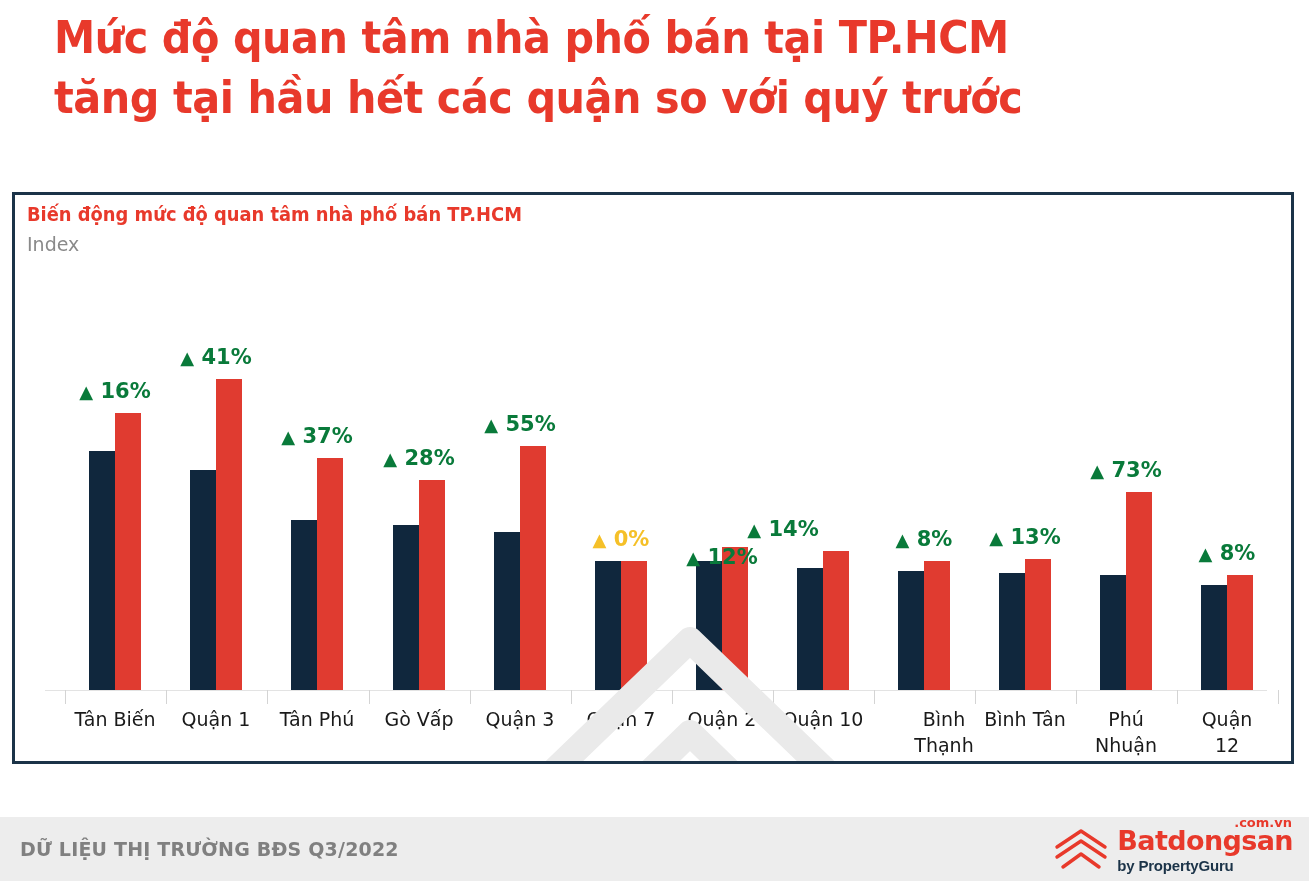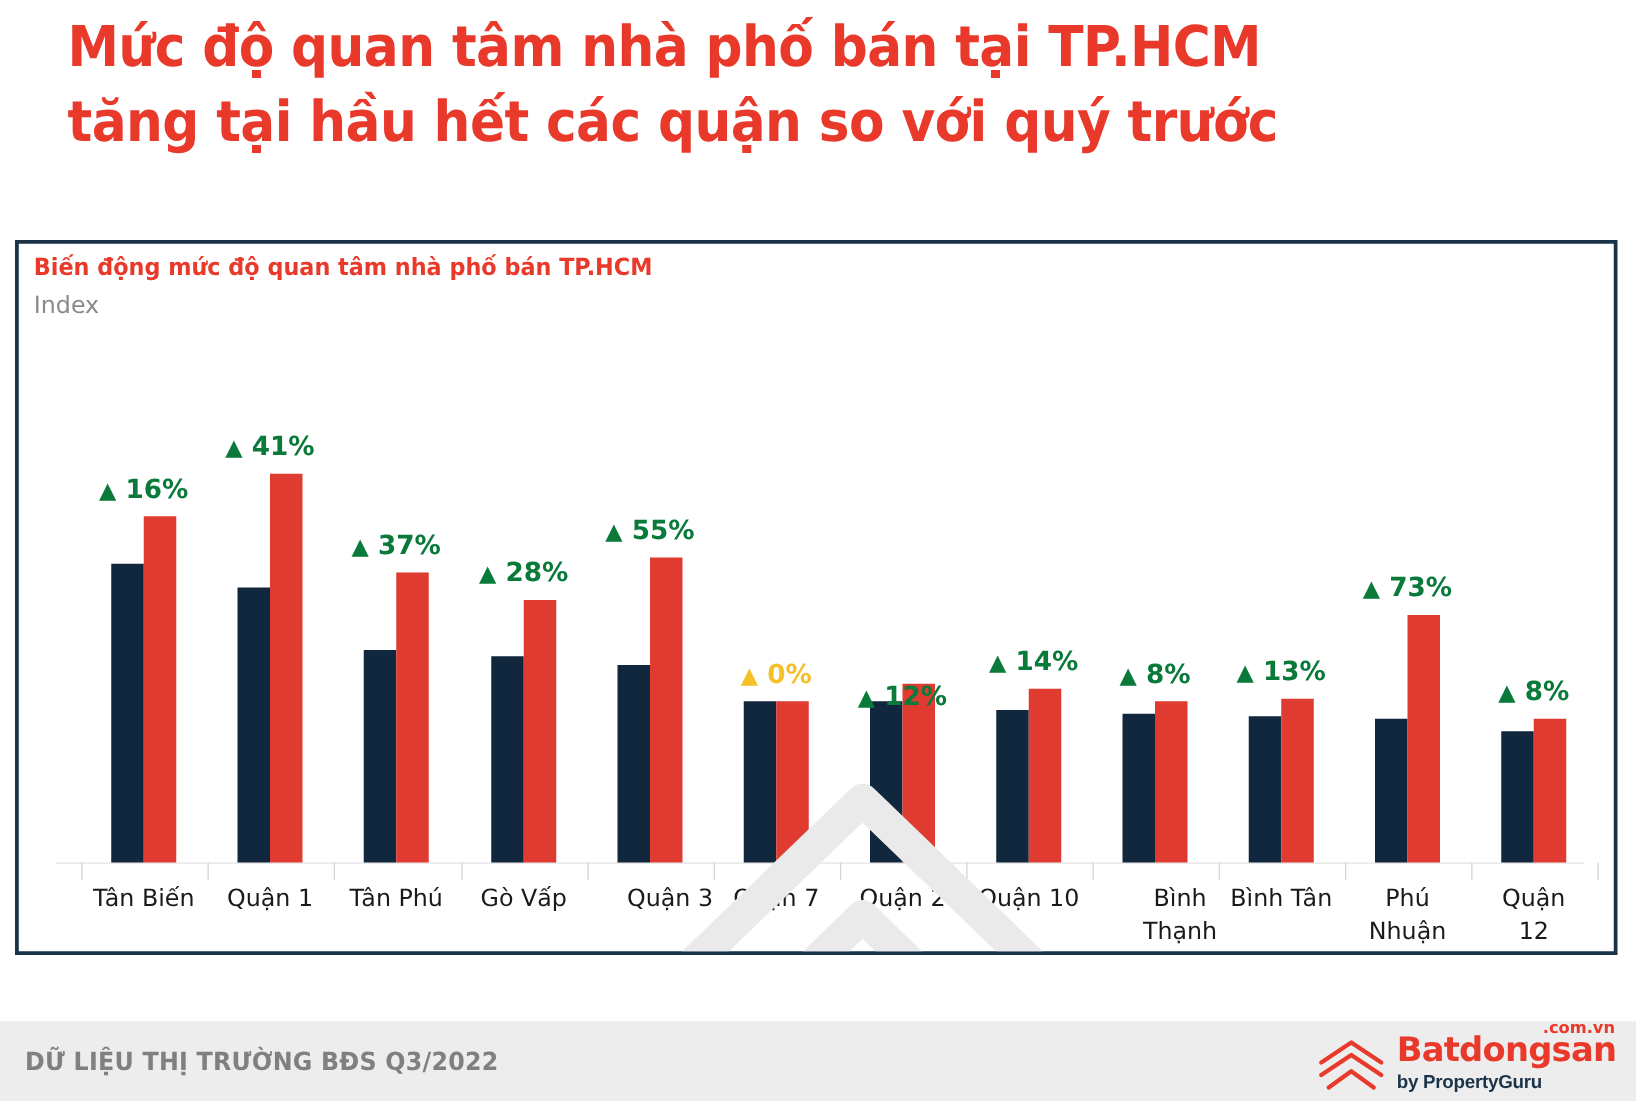--- a/index.html
+++ b/index.html
@@ -148,21 +148,21 @@
     font-weight: 700;
     font-size: 20px;
     color: #808080;
     letter-spacing: 0.2px;
     transform: scaleX(0.95);
     transform-origin: left center;
   }
   #logo {
     position: absolute;
     right: 16px; top: 10px;
-    display: flex; align-items: flex-end; gap: 8px;
+    display: flex; align-items: flex-start; gap: 8px;
   }
   #logo-text { position: relative; }
   #logo-brand {
     font-family: "DejaVu Sans", sans-serif;
     font-weight: 700;
     font-size: 27px;
     color: #E8392B;
     letter-spacing: -0.6px;
     line-height: 1;
   }
@@ -223,35 +223,35 @@
       <div class="xlabel" style="left: 302px; top: 512px;">Tân Phú</div>
       <div class="bar q2" style="left: 378px; width: 26px; height: 164.91px; bottom: 77px;"></div>
       <div class="bar q3" style="left: 404px; width: 26px; height: 210.32px; bottom: 77px;"></div>
       <div class="grp-sep" style="left: 354px;"></div>
       <div class="delta" style="left: 404px; top: 250.68px;"><span class="tri">▲</span><span> 28%</span></div>
       <div class="xlabel" style="left: 404px; top: 512px;">Gò Vấp</div>
       <div class="bar q2" style="left: 479px; width: 26px; height: 157.74px; bottom: 77px;"></div>
       <div class="bar q3" style="left: 505px; width: 26px; height: 243.78px; bottom: 77px;"></div>
       <div class="grp-sep" style="left: 455px;"></div>
       <div class="delta" style="left: 505px; top: 217.22px;"><span class="tri">▲</span><span> 55%</span></div>
-      <div class="xlabel" style="left: 505px; top: 512px; margin-left: 16px;">Quận 3</div>
+      <div class="xlabel" style="left: 505px; top: 512px;">Quận 3</div>
       <div class="bar q2" style="left: 580px; width: 26px; height: 129.06px; bottom: 77px;"></div>
       <div class="bar q3" style="left: 606px; width: 26px; height: 129.06px; bottom: 77px;"></div>
       <div class="grp-sep" style="left: 556px;"></div>
       <div class="delta flat" style="left: 606px; top: 331.94px;"><span class="tri">▲</span><span> 0%</span></div>
       <div class="xlabel" style="left: 606px; top: 512px;">Quận 7</div>
       <div class="bar q2" style="left: 681px; width: 26px; height: 129.06px; bottom: 77px;"></div>
       <div class="bar q3" style="left: 707px; width: 26px; height: 143.4px; bottom: 77px;"></div>
       <div class="grp-sep" style="left: 657px;"></div>
       <div class="delta" style="left: 707px; top: 317.6px; margin-top: 32px;"><span class="tri">▲</span><span> 12%</span></div>
       <div class="xlabel" style="left: 707px; top: 512px;">Quận 2</div>
       <div class="bar q2" style="left: 782px; width: 26px; height: 121.89px; bottom: 77px;"></div>
       <div class="bar q3" style="left: 808px; width: 26px; height: 138.62px; bottom: 77px;"></div>
       <div class="grp-sep" style="left: 758px;"></div>
-      <div class="delta" style="left: 812px; top: 322.38px;"><span class="tri">▲</span><span> 14%</span></div>
+      <div class="delta" style="left: 768px; top: 322.38px;"><span class="tri">▲</span><span> 14%</span></div>
       <div class="xlabel" style="left: 808px; top: 512px;">Quận 10</div>
       <div class="bar q2" style="left: 883px; width: 26px; height: 119.5px; bottom: 77px;"></div>
       <div class="bar q3" style="left: 909px; width: 26px; height: 129.06px; bottom: 77px;"></div>
       <div class="grp-sep" style="left: 859px;"></div>
       <div class="delta" style="left: 909px; top: 331.94px;"><span class="tri">▲</span><span> 8%</span></div>
       <div class="xlabel" style="left: 909px; top: 512px; margin-left: 20px;">Bình
 Thạnh</div>
       <div class="bar q2" style="left: 984px; width: 26px; height: 117.11px; bottom: 77px;"></div>
       <div class="bar q3" style="left: 1010px; width: 26px; height: 131.45px; bottom: 77px;"></div>
       <div class="grp-sep" style="left: 960px;"></div>

